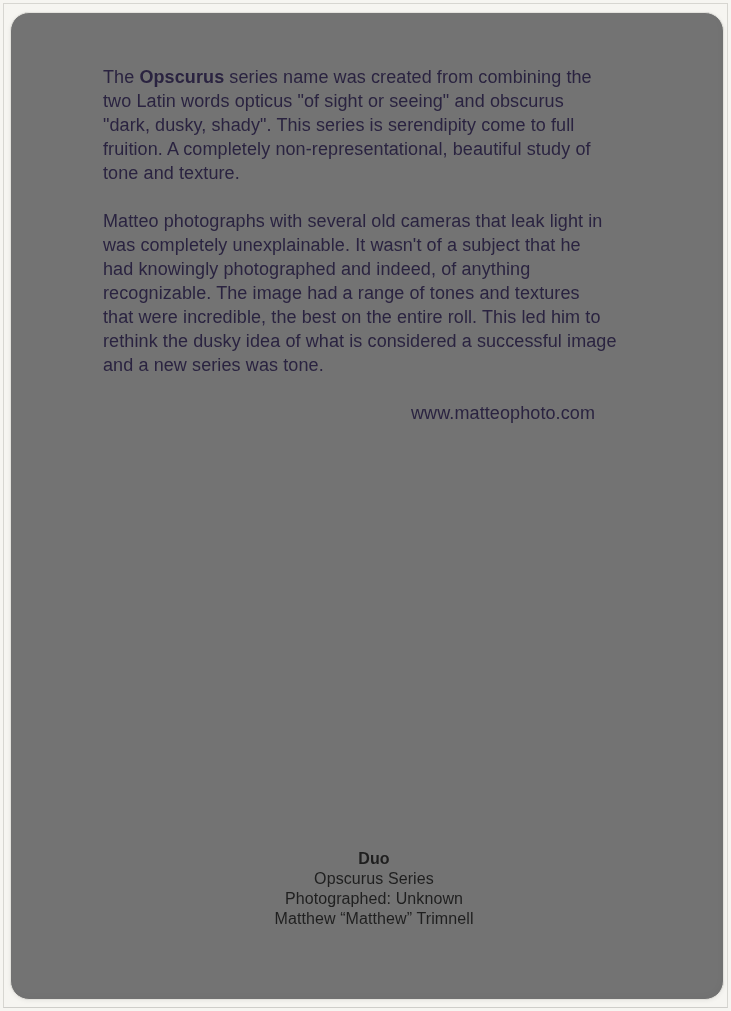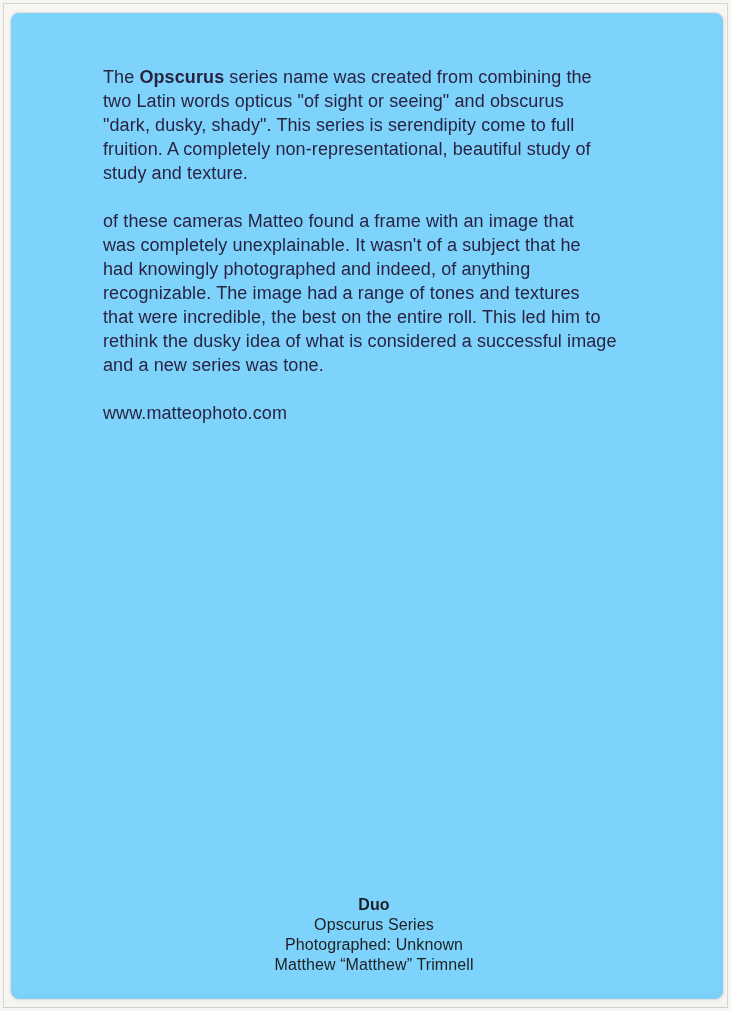--- a/index.html
+++ b/index.html
@@ -23,48 +23,48 @@
     border-bottom-color: #cfceca;
     pointer-events: none;
   }
   
   .card {
     position: absolute;
     left: 10px;
     top: 12px;
     width: 712px;
     height: 986px;
-    background: #7dd3fc;
+    background: #737373;
     border: 1px solid #e3e2dd;
-    border-radius: 9px;
+    border-radius: 19px;
     box-shadow: 0 1px 4px rgba(0,0,0,0.06), inset -2px -3px 6px rgba(0,0,0,0.025);
   }
   .text-block {
     position: absolute;
     left: 92px;
     top: 52px;
     width: 492px;
     color: #2a2340;
     font-size: 18px;
     line-height: 24px;
     letter-spacing: 0.1px;
   }
   .para { margin: 0 0 24px 0; }
   .para:last-of-type { margin-bottom: 0; }
   .line { white-space: nowrap; }
   .bold { font-weight: bold; }
   .website {
-    text-align: left;
+    text-align: right;
     white-space: nowrap;
   }
   .caption {
     position: absolute;
     left: 0;
     right: 0;
-    top: 882px;
+    top: 836px;
     padding-left: 14px;
     text-align: center;
     color: #1f1f1f;
     font-size: 16px;
     line-height: 20px;
     letter-spacing: 0.1px;
   }
   .caption .title { font-weight: bold; }
 </style>
 </head>
@@ -75,25 +75,25 @@
 
   <div class="card">
 
     <div class="text-block">
 
       <div class="para">
         <div class="line"><span>The </span><span class="bold">Opscurus</span><span> series name was created from combining the</span></div>
         <div class="line">two Latin words opticus "of sight or seeing" and obscurus</div>
         <div class="line">"dark, dusky, shady". This series is serendipity come to full</div>
         <div class="line">fruition. A completely non-representational, beautiful study of</div>
-        <div class="line">study and texture.</div>
+        <div class="line">tone and texture.</div>
       </div>
 
       <div class="para">
-        <div class="line">of these cameras Matteo found a frame with an image that</div>
+        <div class="line">Matteo photographs with several old cameras that leak light in</div>
         <div class="line">was completely unexplainable. It wasn't of a subject that he</div>
         <div class="line">had knowingly photographed and indeed, of anything</div>
         <div class="line">recognizable. The image had a range of tones and textures</div>
         <div class="line">that were incredible, the best on the entire roll. This led him to</div>
         <div class="line">rethink the dusky idea of what is considered a successful image</div>
         <div class="line">and a new series was tone.</div>
       </div>
 
       <div class="website">www.matteophoto.com</div>
 

